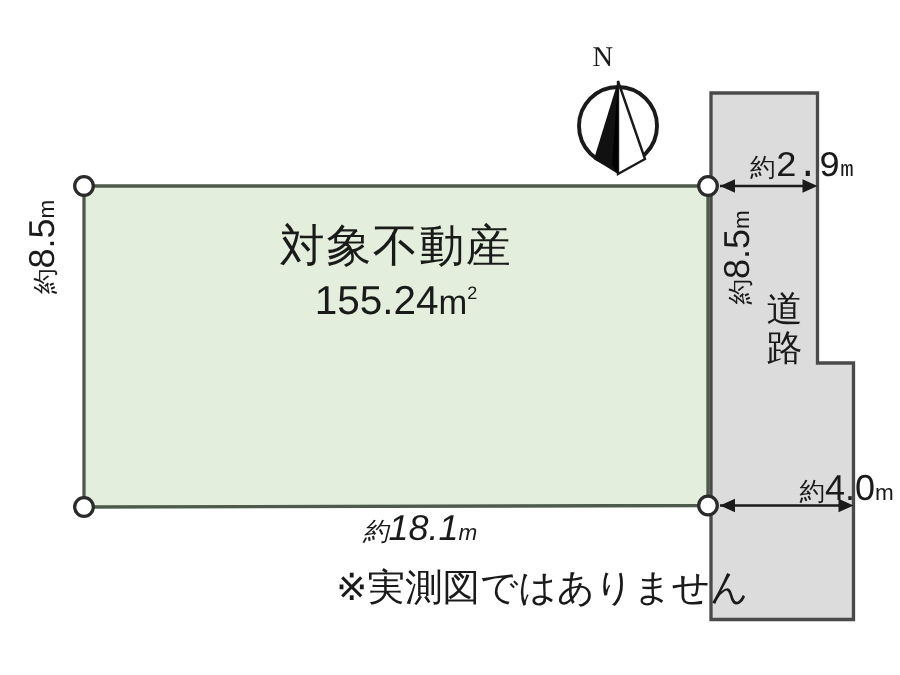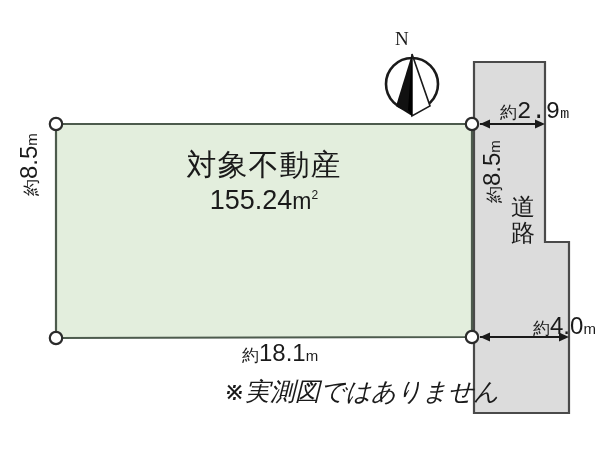--- a/index.html
+++ b/index.html
@@ -76,20 +76,21 @@
   .dim .m {
     font-size: 15px;
   }
   .dim-top {
     left: 230px;
     top: 101px;
   }
   .dim-bottom {
     left: 242px;
     top: 341px;
+    font-style: italic;
   }
   .dim-left {
     left: 17px;
     top: 196px;
     transform: rotate(-90deg);
     transform-origin: left top;
   }
   .dim-road-height {
     left: 480px;
     top: 203px;
@@ -114,21 +115,20 @@
     line-height: 1.08;
     text-align: center;
     width: 28px;
   }
   .note-text {
     position: absolute;
     left: 224px;
     top: 375px;
     font-size: 25px;
     letter-spacing: 0px;
-    font-style: italic;
   }
   .compass-n {
     position: absolute;
     left: 395px;
     top: 29px;
     font-size: 19px;
     font-family: "Liberation Serif", "DejaVu Serif", serif;
   }
 </style>
 </head>

